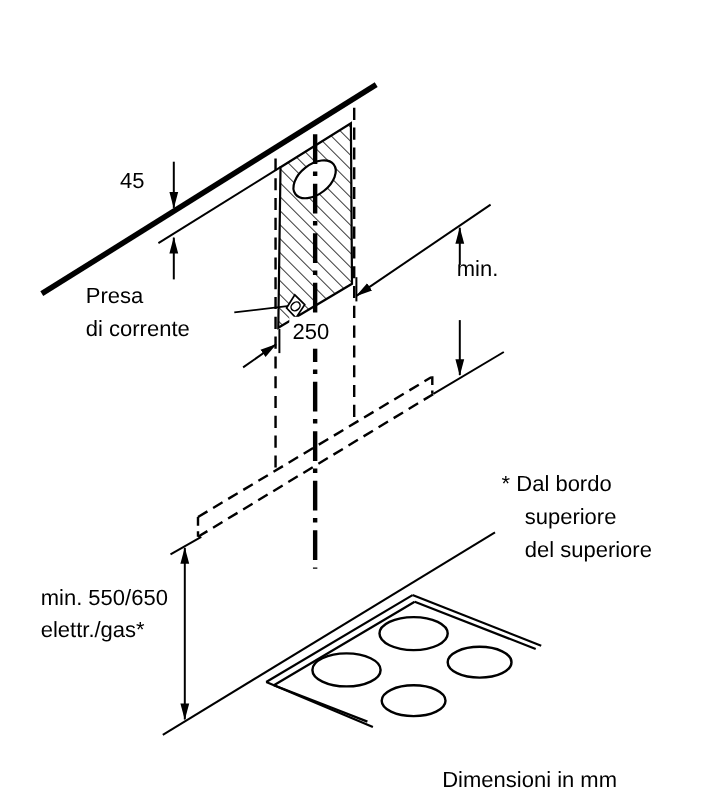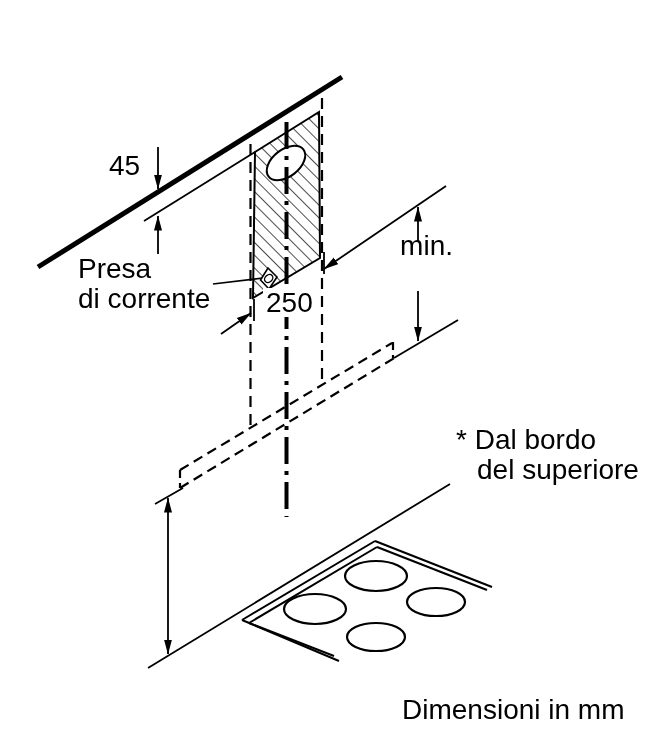--- a/index.html
+++ b/index.html
@@ -12,21 +12,21 @@
     color: var(--line, #000000);
     overflow: hidden;
   }
   #diagram-svg {
     position: absolute;
     left: 0; top: 0;
     color: var(--line, #000000);
   }
   .lbl {
     position: absolute;
-    font-size: 28px;
+    font-size: 20px;
     line-height: 29px;
     white-space: nowrap;
     color: var(--line, #000000);
   }
   .lbl.bg { background: var(--bg, #ffffff); }
   #lbl-45     { left: 109px; top: 151px; }
   #lbl-presa  { left: 78px;  top: 254px; line-height: 30px; }
   #lbl-250    { left: 263px; top: 288px; padding: 0 3px; text-align: center; }
   #lbl-330    { left: 387px; top: 231px; width: 66px; text-align: right; }
   #lbl-550    { left: 37px;  top: 530px; padding-right: 4px; }
@@ -133,21 +133,26 @@
     <div>Presa</div>
     <div>di corrente</div>
   </div>
 
   <div id="lbl-250" class="lbl bg">250</div>
 
   <div id="lbl-330" class="lbl">
     <div>min.</div>
   </div>
 
+  <div id="lbl-550" class="lbl bg">
+    <div>min. 550/650</div>
+    <div>elettr./gas*</div>
+  </div>
 
   <div id="footnote" class="lbl">
     <div class="fl">* Dal bordo</div>
+    <div class="fl">superiore</div>
     <div class="fl">del superiore</div>
   </div>
 
   <div id="lbl-units" class="lbl">Dimensioni in mm</div>
 
 </div>
 
 </body></html>

